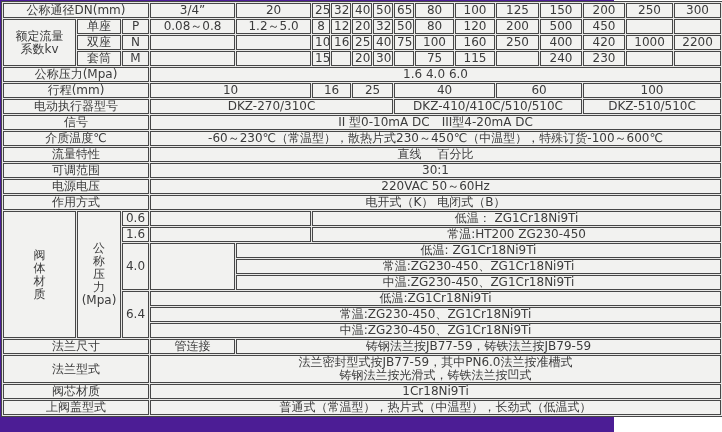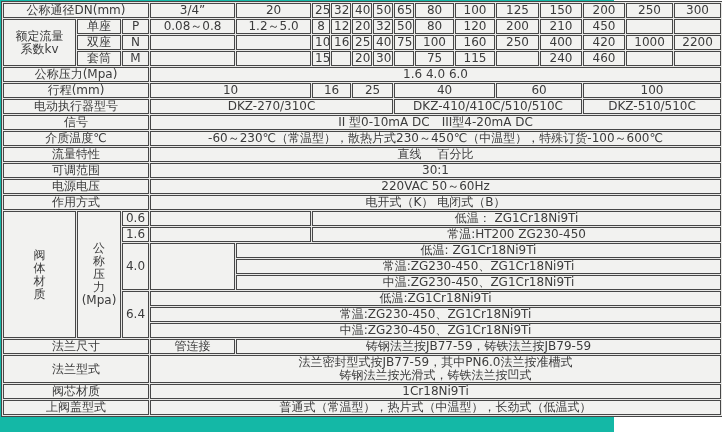--- a/index.html
+++ b/index.html
@@ -4,21 +4,21 @@
 <style>
   html, body {
     margin: 0;
     padding: 0;
     background: #ffffff;
     font-family: "DejaVu Sans", sans-serif;
   }
   .page {
     width: 614px;
     height: 432px;
-    background: #14b8a6;
+    background: #4c1d95;
     box-sizing: border-box;
     padding: 1px;
   }
   table.spec {
     width: 720px;
     table-layout: fixed;
     border-collapse: separate;
     border-spacing: 1px;
     border: 1px solid #474747;
     background: #e8e8e6;
@@ -93,21 +93,21 @@
     <td class="num">0.08～0.8</td>
     <td class="num">1.2～5.0</td>
     <td class="num">8</td>
     <td class="num">12</td>
     <td class="num">20</td>
     <td class="num">32</td>
     <td class="num">50</td>
     <td class="num">80</td>
     <td class="num">120</td>
     <td class="num">200</td>
-    <td class="num">210</td>
+    <td class="num">500</td>
     <td class="num">450</td>
     <td class="num"></td>
     <td class="num"></td>
   </tr>
 
   <tr class="hdr">
     <td>双座</td>
     <td>N</td>
     <td class="num"></td>
     <td class="num"></td>
@@ -132,21 +132,21 @@
     <td class="num"></td>
     <td class="num">15</td>
     <td class="num"></td>
     <td class="num">20</td>
     <td class="num">30</td>
     <td class="num"></td>
     <td class="num">75</td>
     <td class="num">115</td>
     <td class="num"></td>
     <td class="num">240</td>
-    <td class="num">460</td>
+    <td class="num">230</td>
     <td class="num"></td>
     <td class="num"></td>
   </tr>
 
   <tr>
     <td colspan="3">公称压力(Mpa)</td>
     <td colspan="14">1.6 4.0 6.0</td>
   </tr>
 
   <tr>

